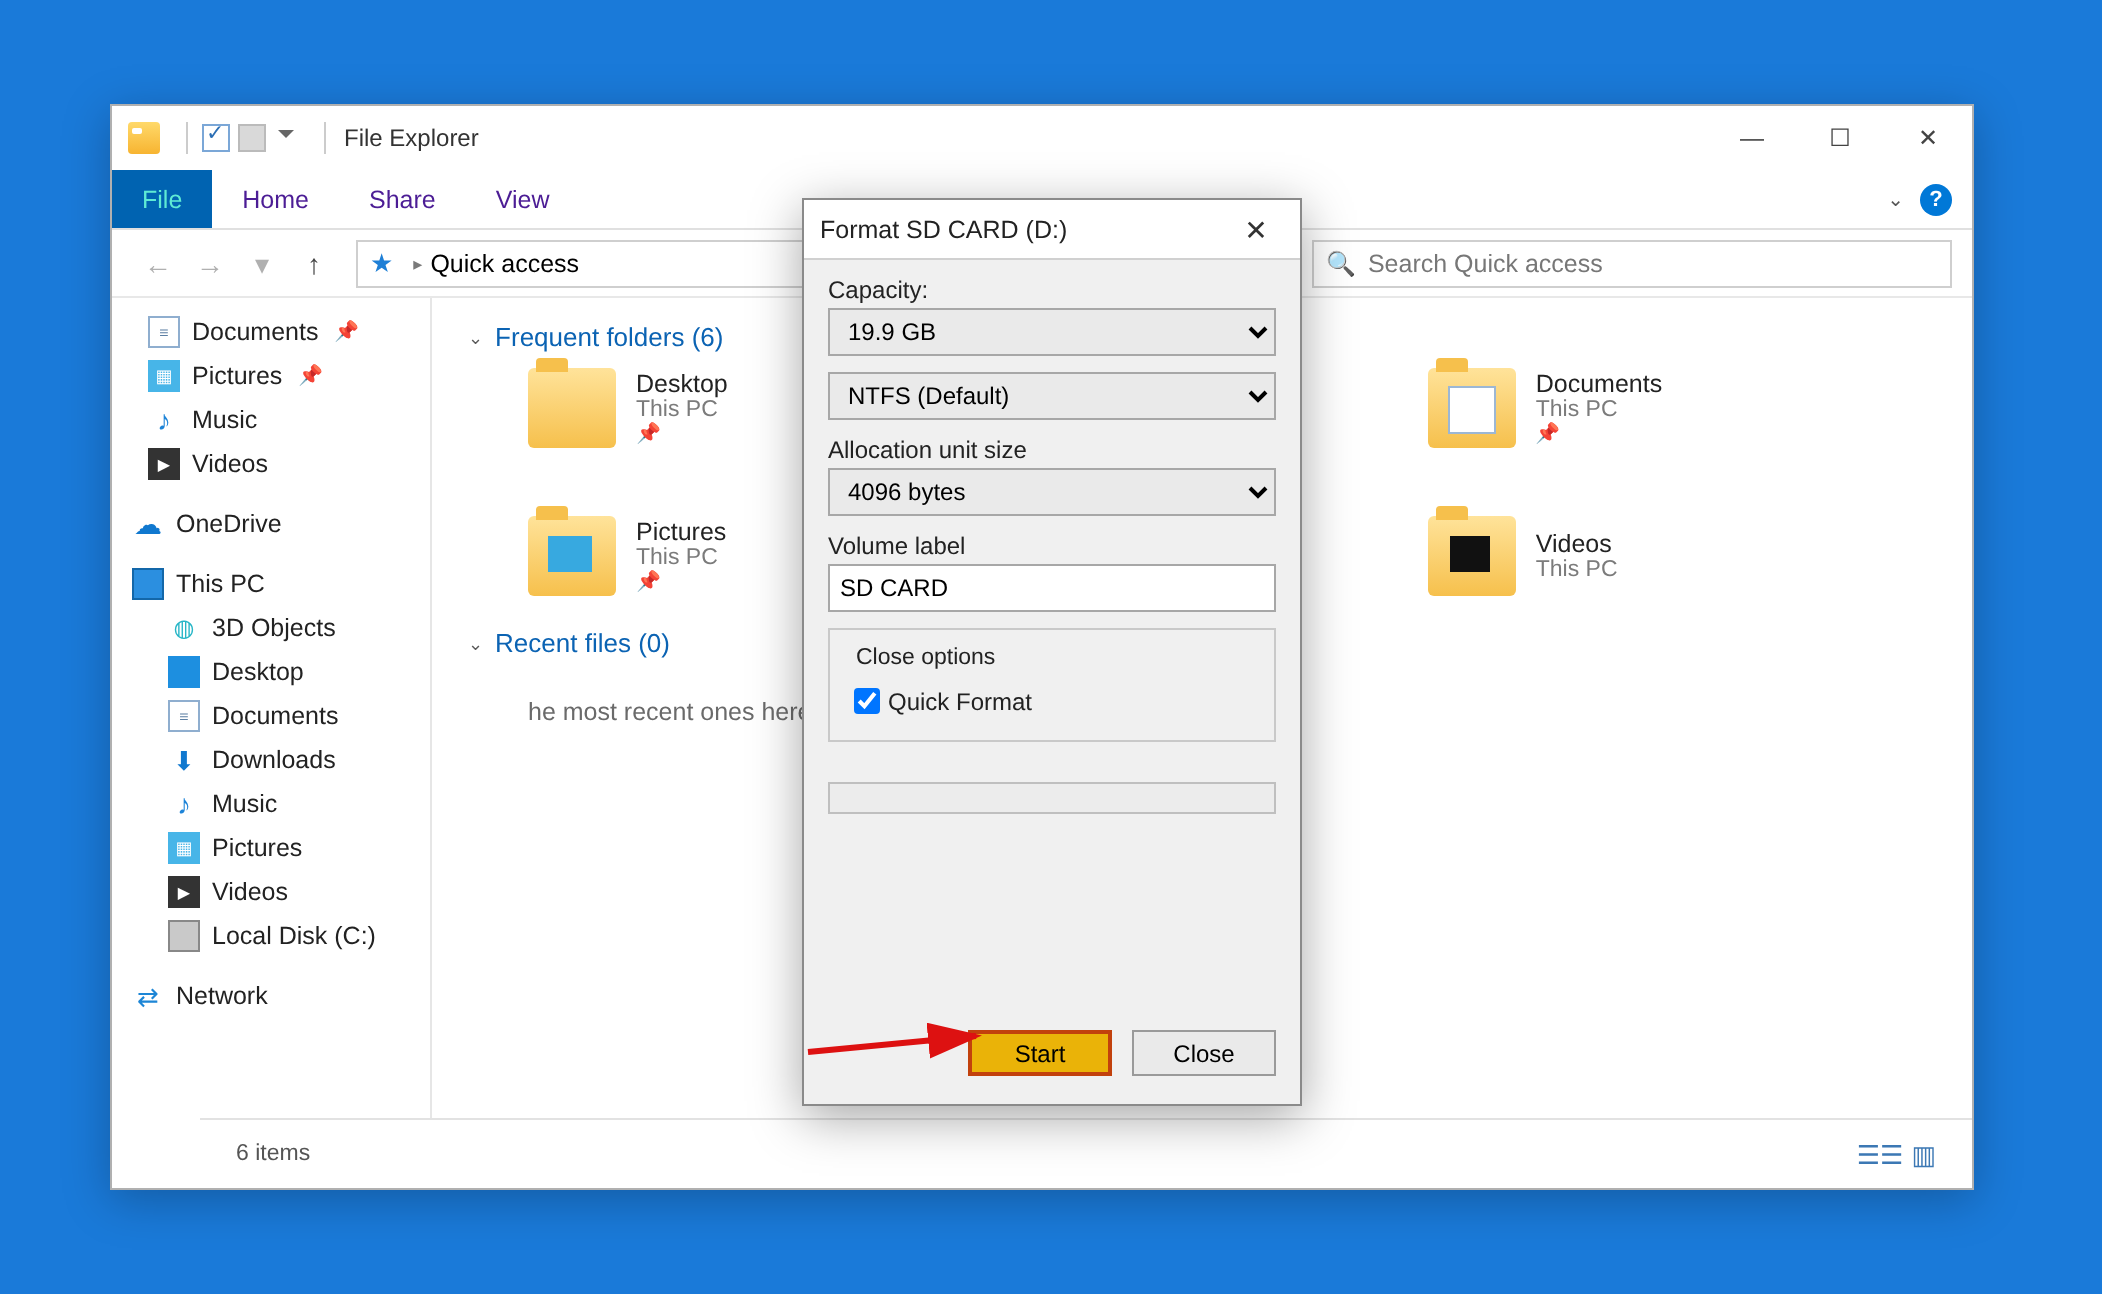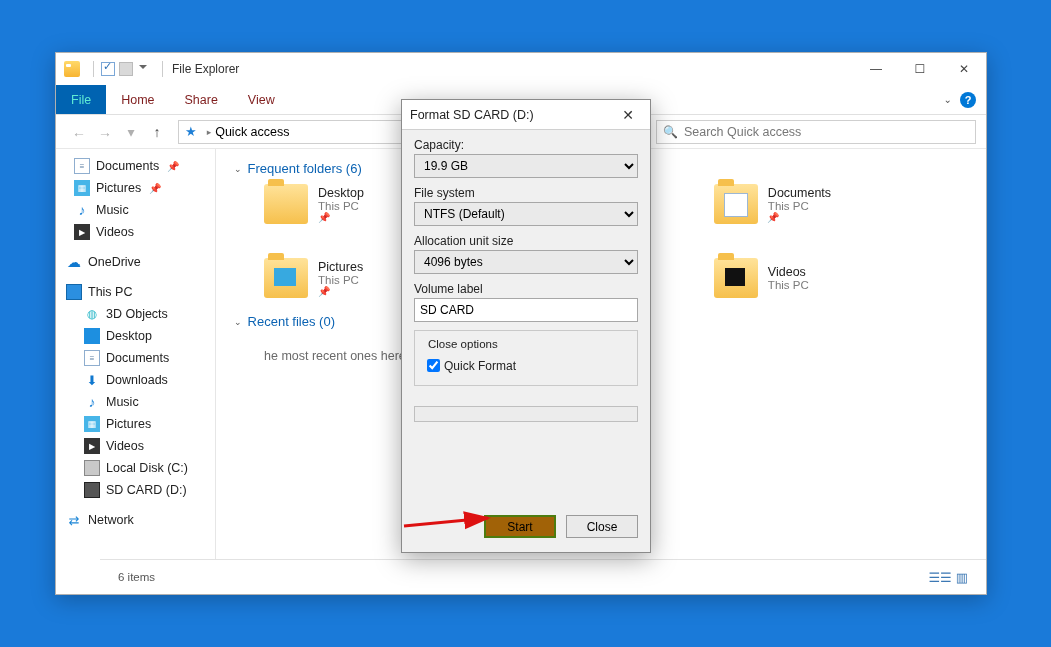--- a/index.html
+++ b/index.html
@@ -35,21 +35,21 @@
   .titlebar .qat.dd{background:none;position:relative;color:#666;}
   .titlebar .qat.dd::after{content:"";position:absolute;left:2px;top:3px;border:4px solid transparent;border-top-color:#666;}
   .titlebar .title{margin-left:2px;}
   .wbtns{margin-left:auto;display:flex;}
   .wbtn{width:44px;height:32px;display:flex;align-items:center;justify-content:center;color:#444;font-size:12px;}
 
   .ribbon-tabs {
     height:30px; display:flex; align-items:stretch; font-size:12.5px;
     border-bottom:1px solid #e0e0e0; position:relative; flex:none;
   }
-  .rtab{padding:0 15px;display:flex;align-items:center;color:#7f1d1d;cursor:default;}
+  .rtab{padding:0 15px;display:flex;align-items:center;color:#4c1d95;cursor:default;}
   .rtab.file{background:#0063b1;color:#5eead4;}
   .ribbon-right{margin-left:auto;display:flex;align-items:center;padding-right:10px;gap:8px;}
   .chev{color:#555;font-size:10px;}
   .help{width:16px;height:16px;border-radius:50%;background:#0078d7;color:#fff;display:flex;align-items:center;justify-content:center;font-size:11px;font-weight:bold;}
 
   .addrbar{
     height:34px;display:flex;align-items:center;gap:4px;padding:0 10px 0 12px;
     border-bottom:1px solid #e8e8e8; flex:none;
   }
   .navbtn{width:22px;height:22px;display:flex;align-items:center;justify-content:center;color:#b0b0b0;font-size:14px;}
@@ -136,21 +136,21 @@
     font-size:12px;margin-top:4px;
   }
   .group{border:1px solid #c9c9c9;padding:6px 8px 10px 8px;margin-top:2px;}
   .group .legend{font-size:11.5px;margin:-13px 0 6px 2px;background:#f0f0f0;display:inline-block;padding:0 3px;}
   .group label.cb{display:flex;align-items:center;gap:1px;font-size:12px;}
   .progress{height:16px;border:1px solid #bfbfbf;background:#ececec;margin-top:20px;}
   .dlg-buttons{display:flex;justify-content:flex-end;gap:10px;padding:12px 12px 14px 0;}
   .dlg-buttons button{
     width:72px;height:23px;border:1px solid #9a9a9a;background:#eaeaea;font-size:12px;font-family:inherit;
   }
-  .dlg-buttons button.primary{border:2px solid #4d7c0f;background:#a16207;}
+  .dlg-buttons button.primary{border:2px solid #c2410c;background:#eab308;}
 
   
   .arrow{position:absolute;left:400px;top:508px;pointer-events:none;}
 </style>
 </head>
 <body>
 
 <div class="window">
 
   <div class="titlebar">
@@ -252,24 +252,20 @@
           <span class="ic pic">▦</span>
           <span>Pictures</span>
         </div>
       <div class="item sub">
           <span class="ic vid">▶</span>
           <span>Videos</span>
         </div>
       <div class="item sub">
           <span class="ic drive"></span>
           <span>Local Disk (C:)</span>
-        </div>
-      <div class="item sub">
-          <span class="ic sd"></span>
-          <span>SD CARD (D:)</span>
         </div>
 
       <div class="item root">
           <span class="ic net">⇄</span>
           <span>Network</span>
         </div>
     </div>
 
     <div class="content">
       <div class="section-h">
@@ -337,21 +333,20 @@
     <span class="dlg-close">✕</span>
   </div>
   <div class="dlg-body">
     <div class="fld">
       <label>Capacity:</label>
       <select>
         <option>19.9 GB</option>
       </select>
     </div>
     <div class="fld">
-      <label>File system</label>
       <select>
         <option>NTFS (Default)</option>
       </select>
     </div>
     <div class="fld">
       <label>Allocation unit size</label>
       <select>
         <option>4096 bytes</option>
       </select>
     </div>

